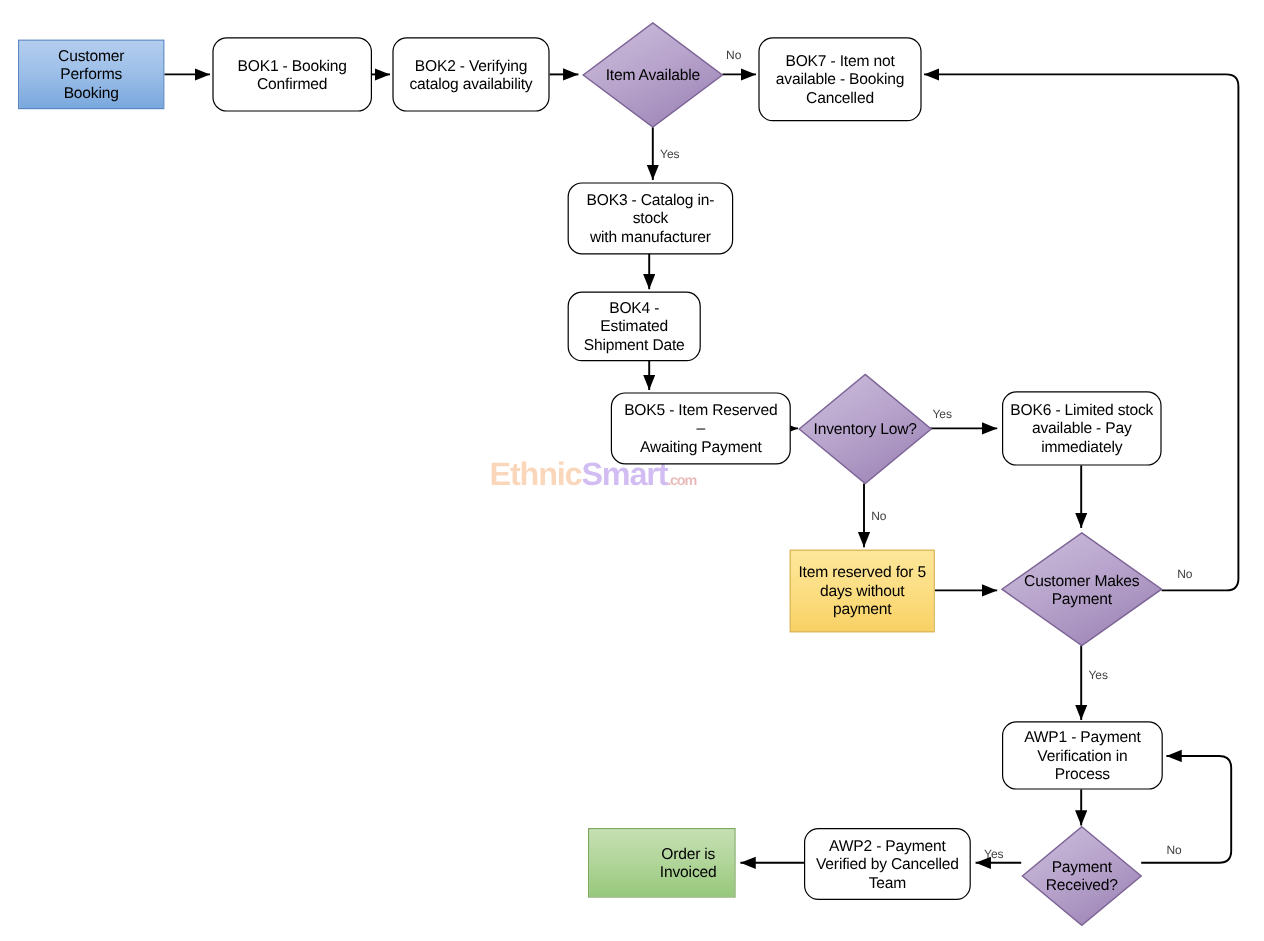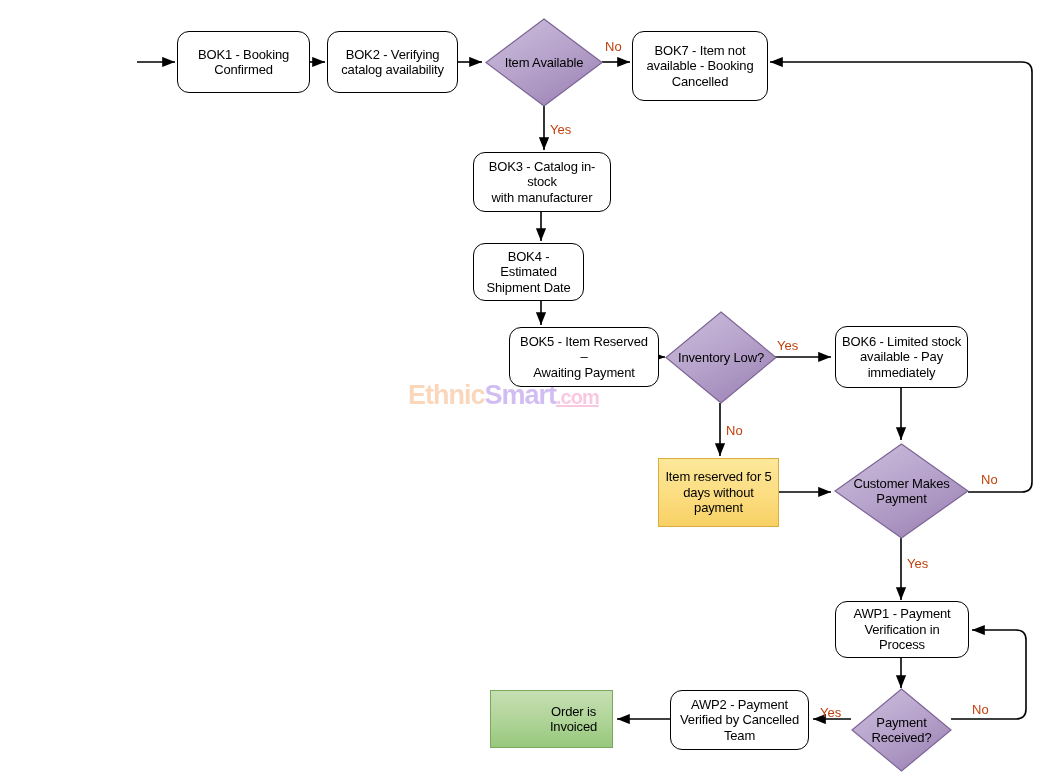--- a/index.html
+++ b/index.html
@@ -71,42 +71,42 @@
   }
   .diamond .shape {
     position: absolute;
     left: 0; top: 0;
     width: 100%;
     height: 100%;
     z-index: 1;
   }
   .edge-label {
     position: absolute;
-    font-size: 13px;
-    color: #c2410c;
+    font-size: 10px;
+    color: #404040;
     font-family: "Liberation Sans", sans-serif;
     line-height: 14px;
     white-space: nowrap;
   }
   
   #watermark {
     position: absolute;
     left: 408px;
     top: 380px;
     z-index: 0;
     font-family: "Liberation Sans", sans-serif;
     font-weight: bold;
     font-size: 27px;
     letter-spacing: -1px;
     opacity: 0.30;
     user-select: none;
   }
   #watermark .w1 { color: #f07c1f; margin-top: 24px; }
   #watermark .w2 { color: #6d28d9; }
-  #watermark .w3 { color: #ec4899; font-size: 20px; font-weight: bold; text-decoration: underline; }
+  #watermark .w3 { color: #b91c1c; font-size: 12px; font-weight: bold; }
 </style>
 </head>
 <body>
 
 <div id="canvas">
 
   <div id="watermark">
     <span class="w1">Ethnic</span><span class="w2">Smart</span><span class="w3">.com</span>
   </div>
 
@@ -136,20 +136,24 @@
       <path d="M901,388 L901,440"></path>
       <path d="M901,538 L901,600"></path>
       <path d="M901,658 L901,688"></path>
       <path d="M851,719 L813,719"></path>
       <path d="M670,719 L617,719"></path>
       <path d="M968,492 L1022,492 Q1032,492 1032,482 L1032,72 Q1032,62 1022,62 L770,62"></path>
       <path d="M951,719 L1016,719 Q1026,719 1026,709 L1026,640 Q1026,630 1016,630 L972,630"></path>
     </g>
   </svg>
 
+  <div class="node rect blue" style="left:15px; top:33px; width:122px; height:58px;">
+    <span class="label">Customer Performs
+Booking</span>
+  </div>
 
   <div class="node proc" style="left:177px; top:31px; width:133px; height:62px;">
     <span class="label">BOK1 - Booking
 Confirmed</span>
   </div>
 
   <div class="node proc" style="left:327px; top:31px; width:131px; height:62px;">
     <span class="label">BOK2 - Verifying
 catalog availability</span>
   </div>

